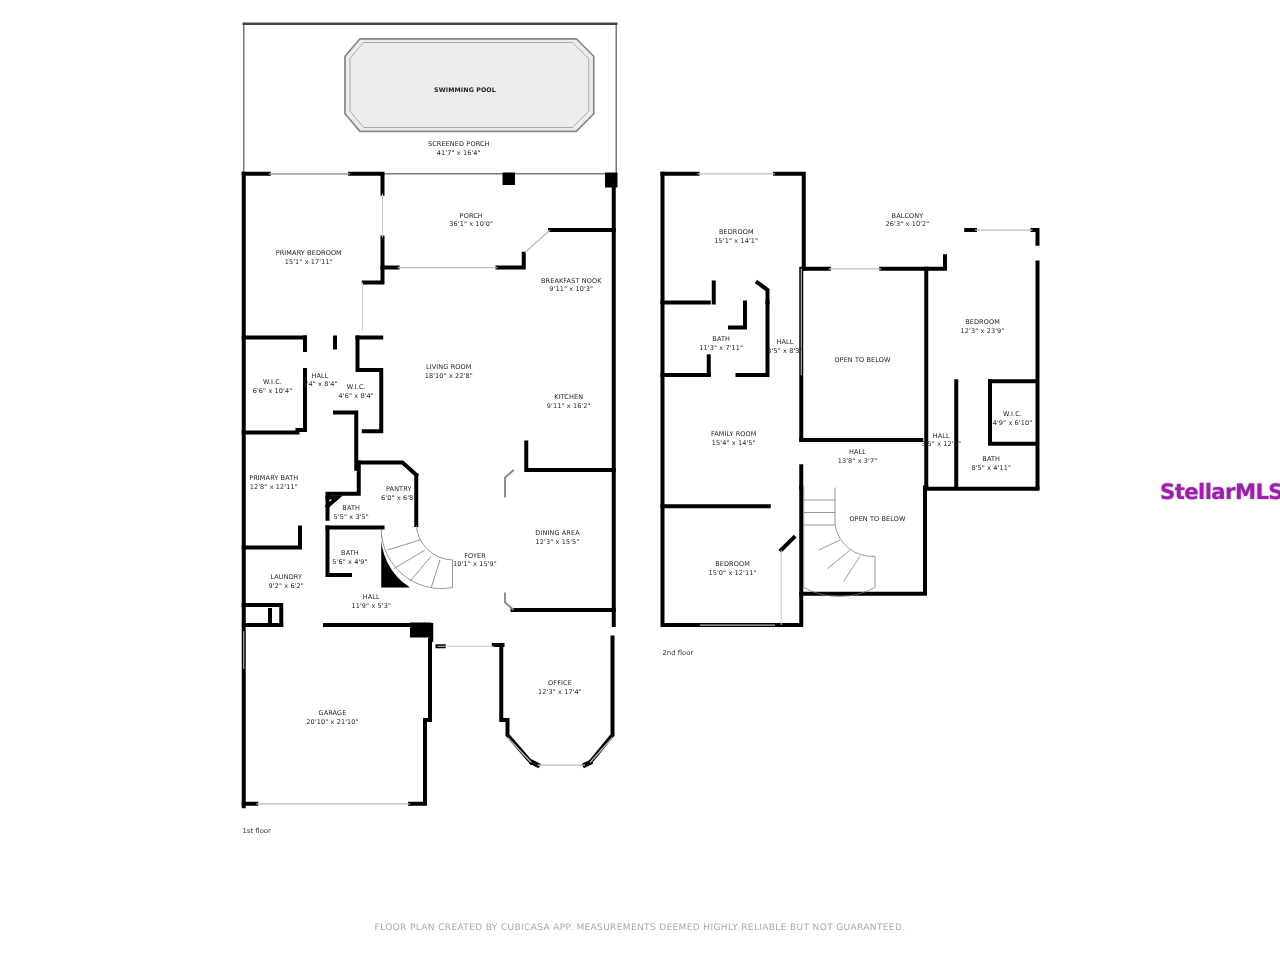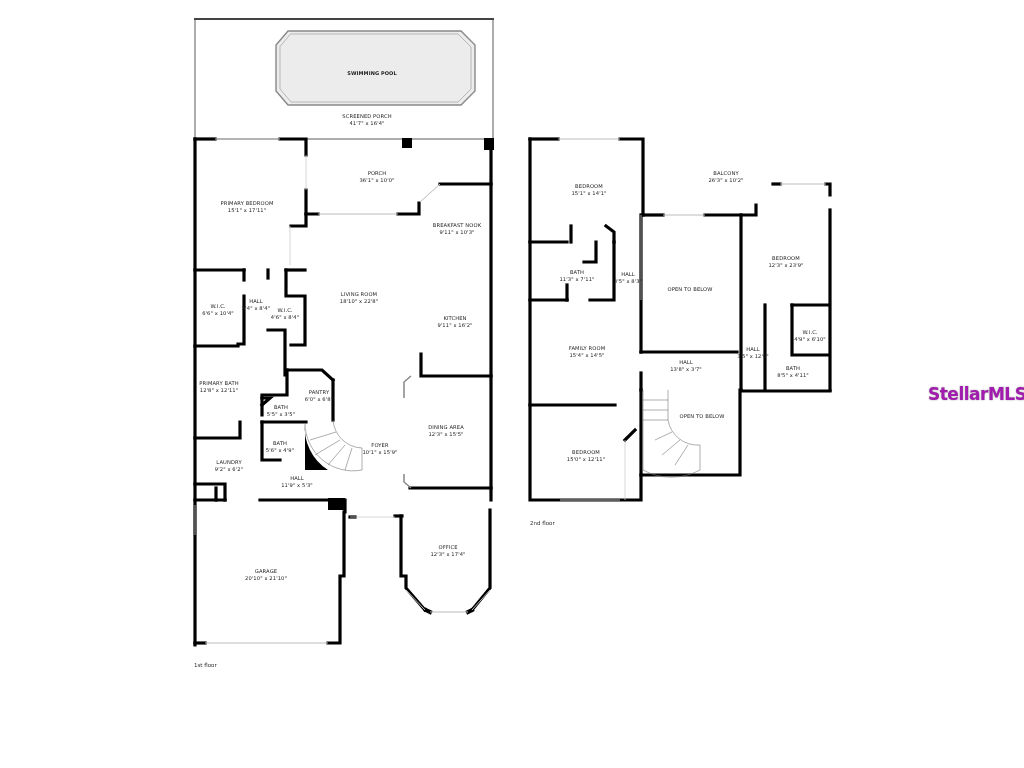--- a/index.html
+++ b/index.html
@@ -290,13 +290,14 @@
 <div class="lbl" style="left:702px;top:416px">
       <span class="d">OPEN TO BELOW</span>
     </div>
 <div class="lbl" style="left:586px;top:456px">
       <span class="d">BEDROOM</span>
       <span class="d">15'0" x 12'11"</span>
     </div>
 <div class="floor-cap" style="left:530px;top:520px">2nd floor</div>
 
 <div class="wm">StellarMLS</div>
+<div class="footer">FLOOR PLAN CREATED BY CUBICASA APP. MEASUREMENTS DEEMED HIGHLY RELIABLE BUT NOT GUARANTEED.</div>
 </div>
 
 </body></html>

